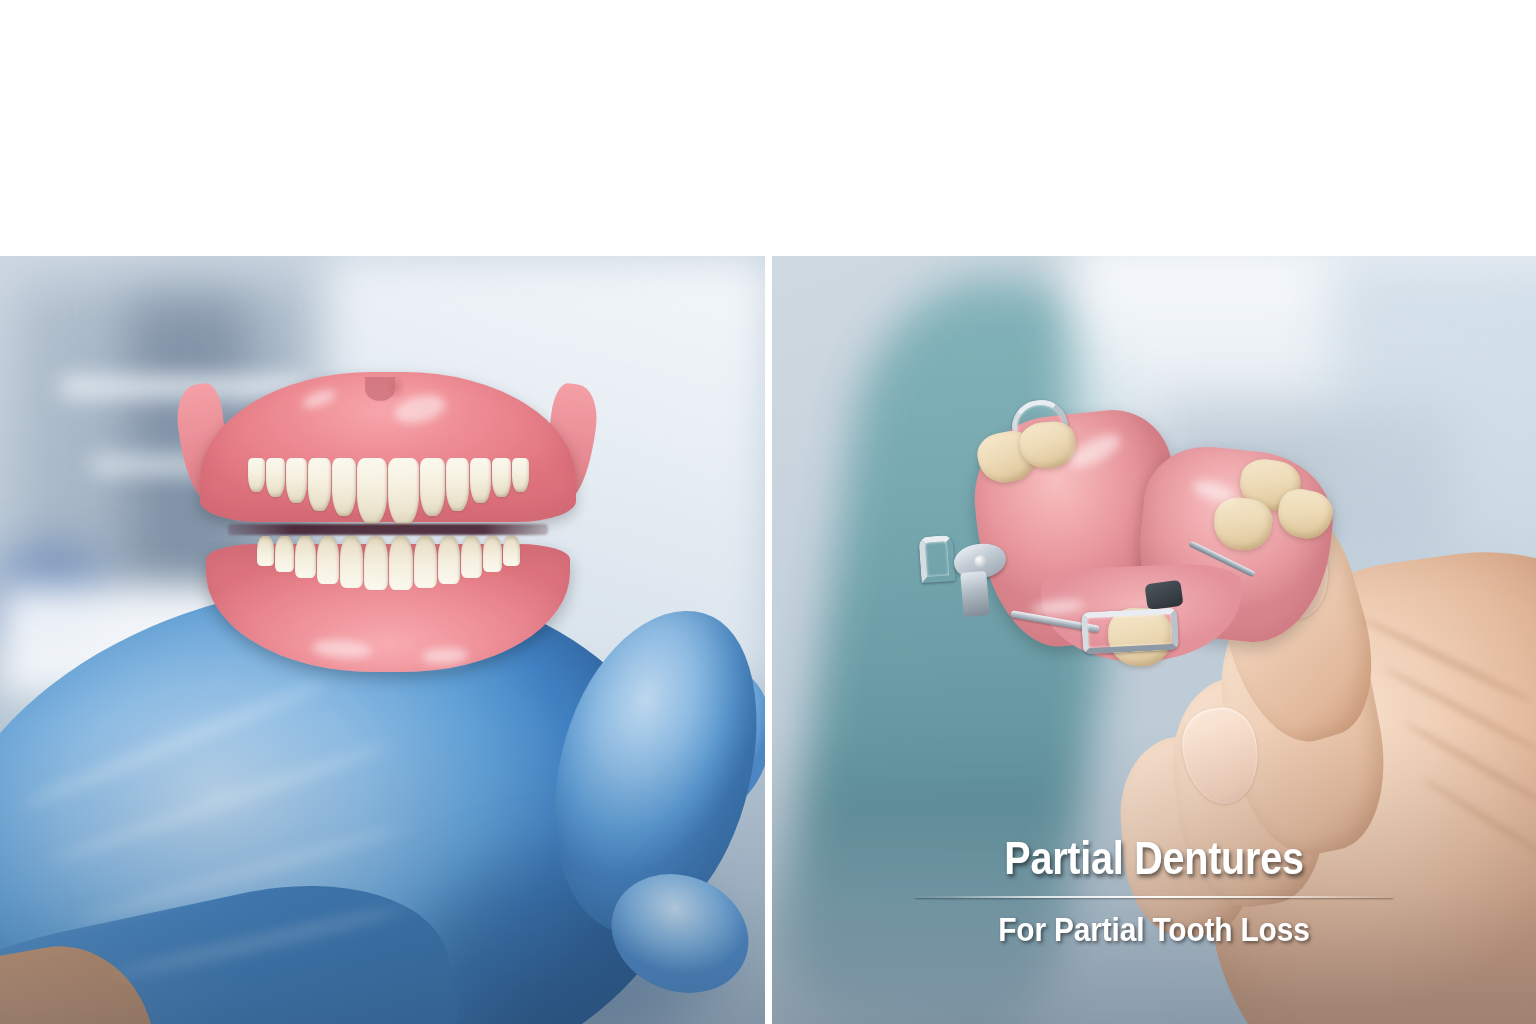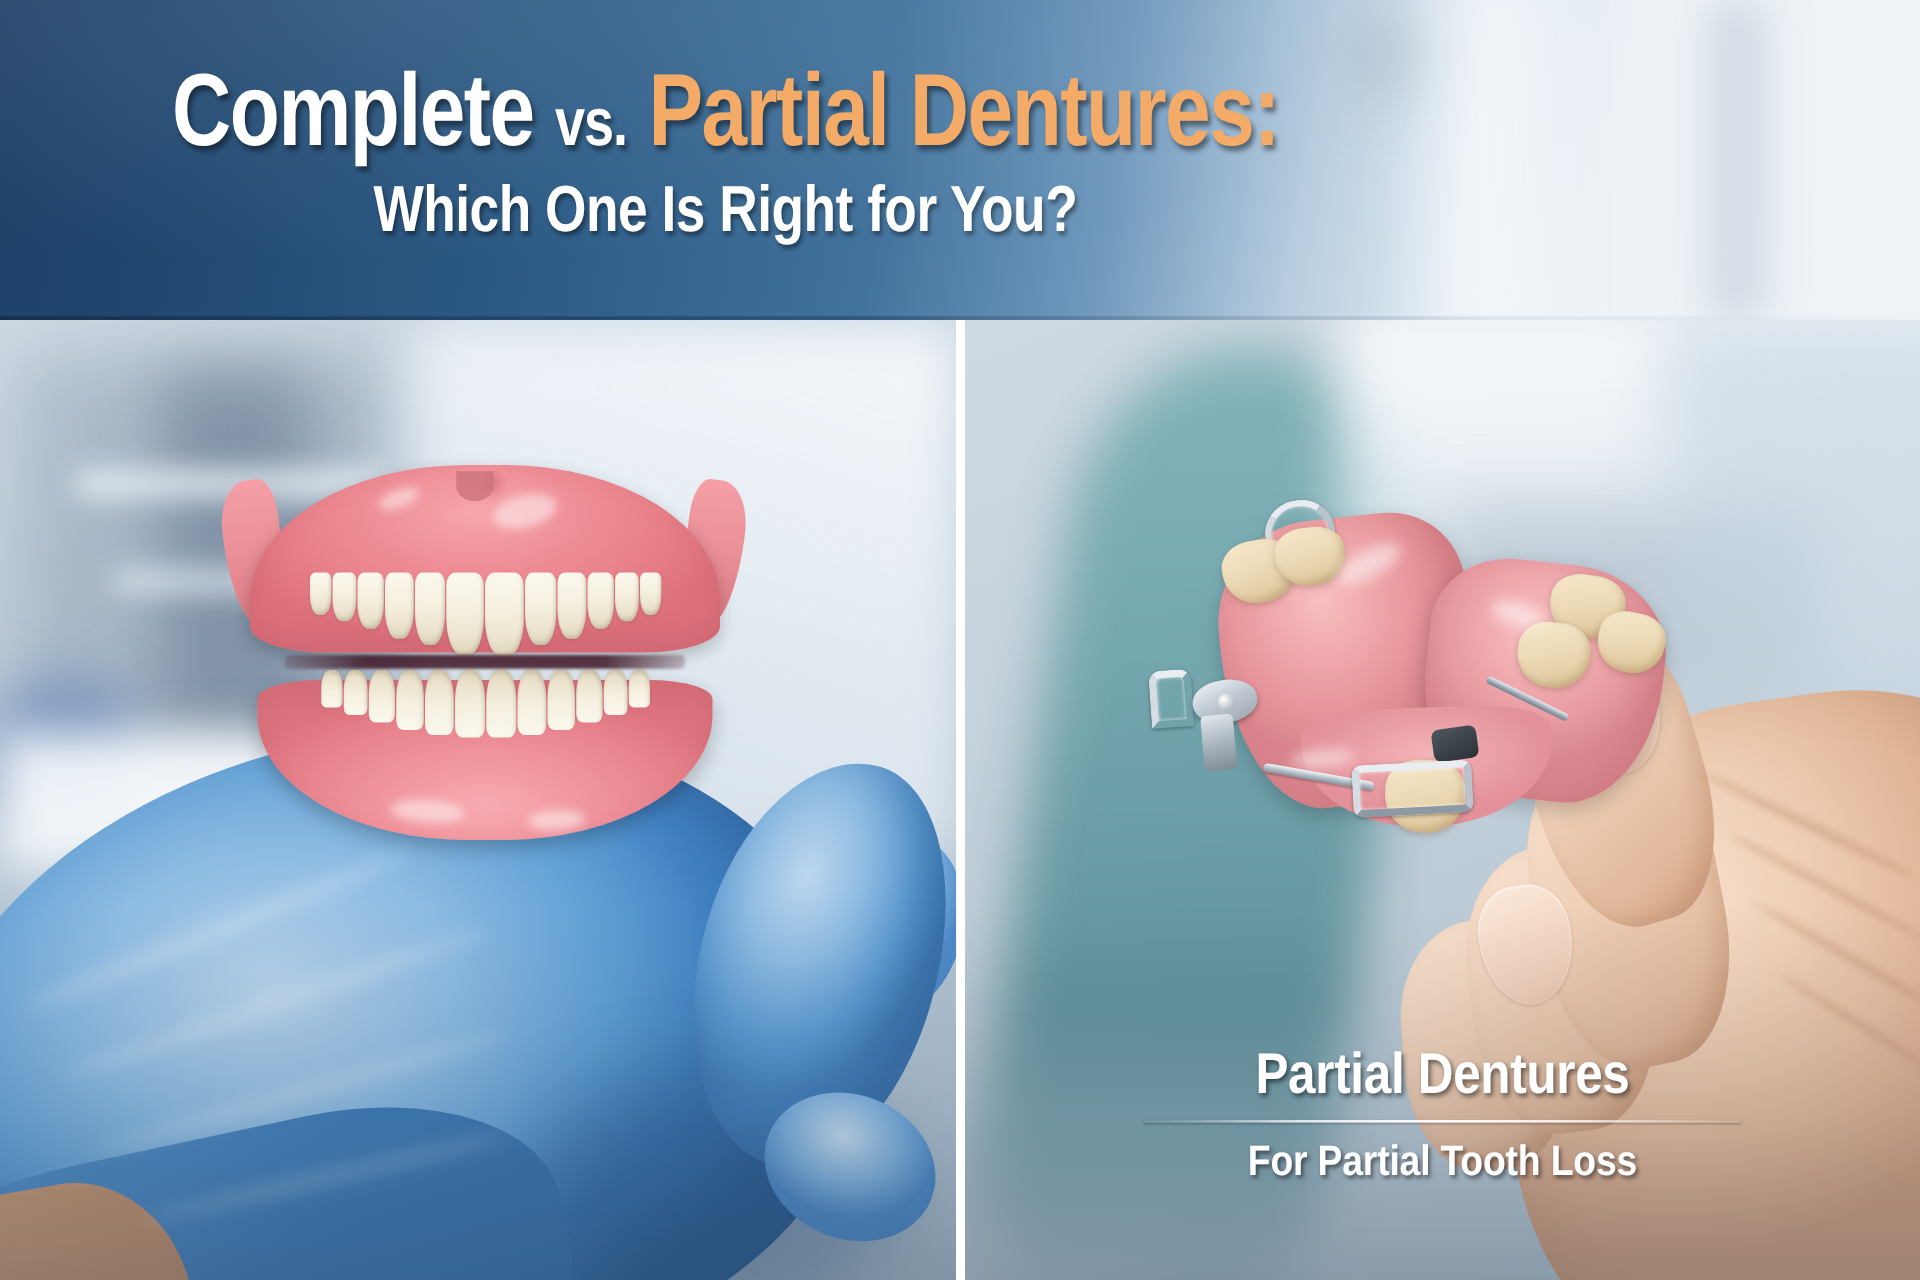--- a/index.html
+++ b/index.html
@@ -439,36 +439,20 @@
     position:absolute; left:0; bottom:0; width:100%; height:300px;
     background:linear-gradient(0deg, rgba(40,58,76,.30) 0%, rgba(40,58,76,.12) 45%, rgba(40,58,76,0) 100%);
     z-index:5; pointer-events:none;
   }
 </style>
 </head>
 <body>
 
 <div id="infographic">
 
-  <div class="header">
-    <div class="header-bg"></div>
-    <div class="header-blur-c"></div>
-    <div class="header-blur-a"></div>
-    <div class="header-blur-b"></div>
-    <div class="header-sheen"></div>
-
-    <div class="title-block">
-      <div class="title-line1">
-        <span class="t-white">Complete</span><span>&nbsp;</span><span class="t-vs">vs.</span><span>&nbsp;</span><span class="t-orange">Partial Dentures:</span>
-      </div>
-      <div class="title-line2">Which One Is Right for You?</div>
-    </div>
-
-    <div class="header-bottom-edge"></div>
-  </div>
 
   <div class="panels">
 
     <div class="panel panel-left">
       <div class="lphoto">
         <div class="l-bg-shelf"></div>
         <div class="l-bg-dark"></div>
         <div class="l-bg-bar1"></div>
         <div class="l-bg-bar2"></div>
         <div class="l-bg-blue-blob"></div>

